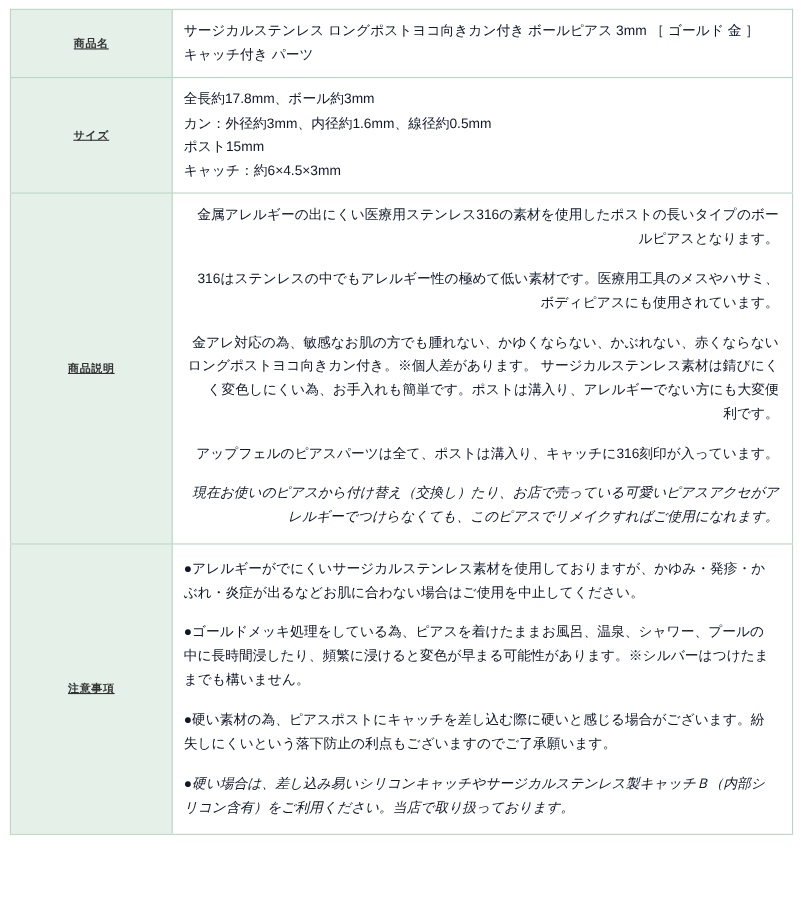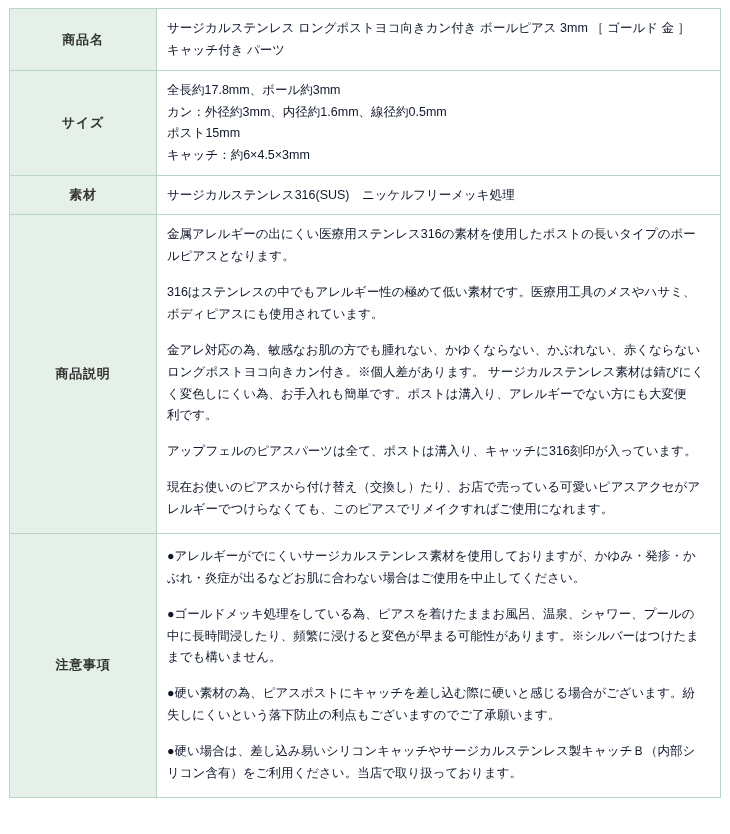--- a/index.html
+++ b/index.html
@@ -23,54 +23,57 @@
   .spec-table tr {
     border-bottom: 1px solid #b9d6c4;
   }
   .spec-table th {
     width: 138px;
     background: #e4f0e8;
     border-right: 1px solid #b9d6c4;
     border-bottom: 1px solid #b9d6c4;
     text-align: center;
     vertical-align: middle;
-    font-size: 13px;
+    font-size: 10px;
     font-weight: bold;
     color: #333333;
     letter-spacing: 0.06em;
     padding: 8px 4px;
+    text-decoration: underline;
   }
   .spec-table td {
     border-bottom: 1px solid #b9d6c4;
     vertical-align: middle;
     font-size: 12.5px;
     line-height: 1.62;
     color: #0f172a;
     padding: 9px 12px 9px 10px;
     text-align: left;
   }
   .spec-table tr:last-child th,
   .spec-table tr:last-child td {
     border-bottom: none;
   }
   .para {
     margin: 0 0 14px 0;
   }
   .para:last-child {
     margin-bottom: 0;
+    font-style: italic;
   }
   .line {
     display: block;
   }
   td.tight {
     line-height: 1.72;
   }
   td.desc {
     padding-bottom: 12px;
     line-height: 1.75;
+    text-align: right;
   }
   td.notes {
     padding-top: 12px;
     padding-bottom: 12px;
     line-height: 1.75;
   }
 </style>
 </head>
 <body>
 
@@ -83,26 +86,20 @@
         <span class="line">キャッチ付き パーツ</span>
       </td>
     </tr>
     <tr>
       <th>サイズ</th>
       <td class="tight">
         <span class="line">全長約17.8mm、ボール約3mm</span>
         <span class="line">カン：外径約3mm、内径約1.6mm、線径約0.5mm</span>
         <span class="line">ポスト15mm</span>
         <span class="line">キャッチ：約6×4.5×3mm</span>
-      </td>
-    </tr>
-    <tr>
-      <th>素材</th>
-      <td>
-        <span class="line">サージカルステンレス316(SUS)　ニッケルフリーメッキ処理</span>
       </td>
     </tr>
     <tr>
       <th>商品説明</th>
       <td class="desc">
         <p class="para">
           <span class="line">金属アレルギーの出にくい医療用ステンレス316の素材を使用したポストの長いタイプのボー</span>
           <span class="line">ルピアスとなります。</span>
         </p>
         <p class="para">

